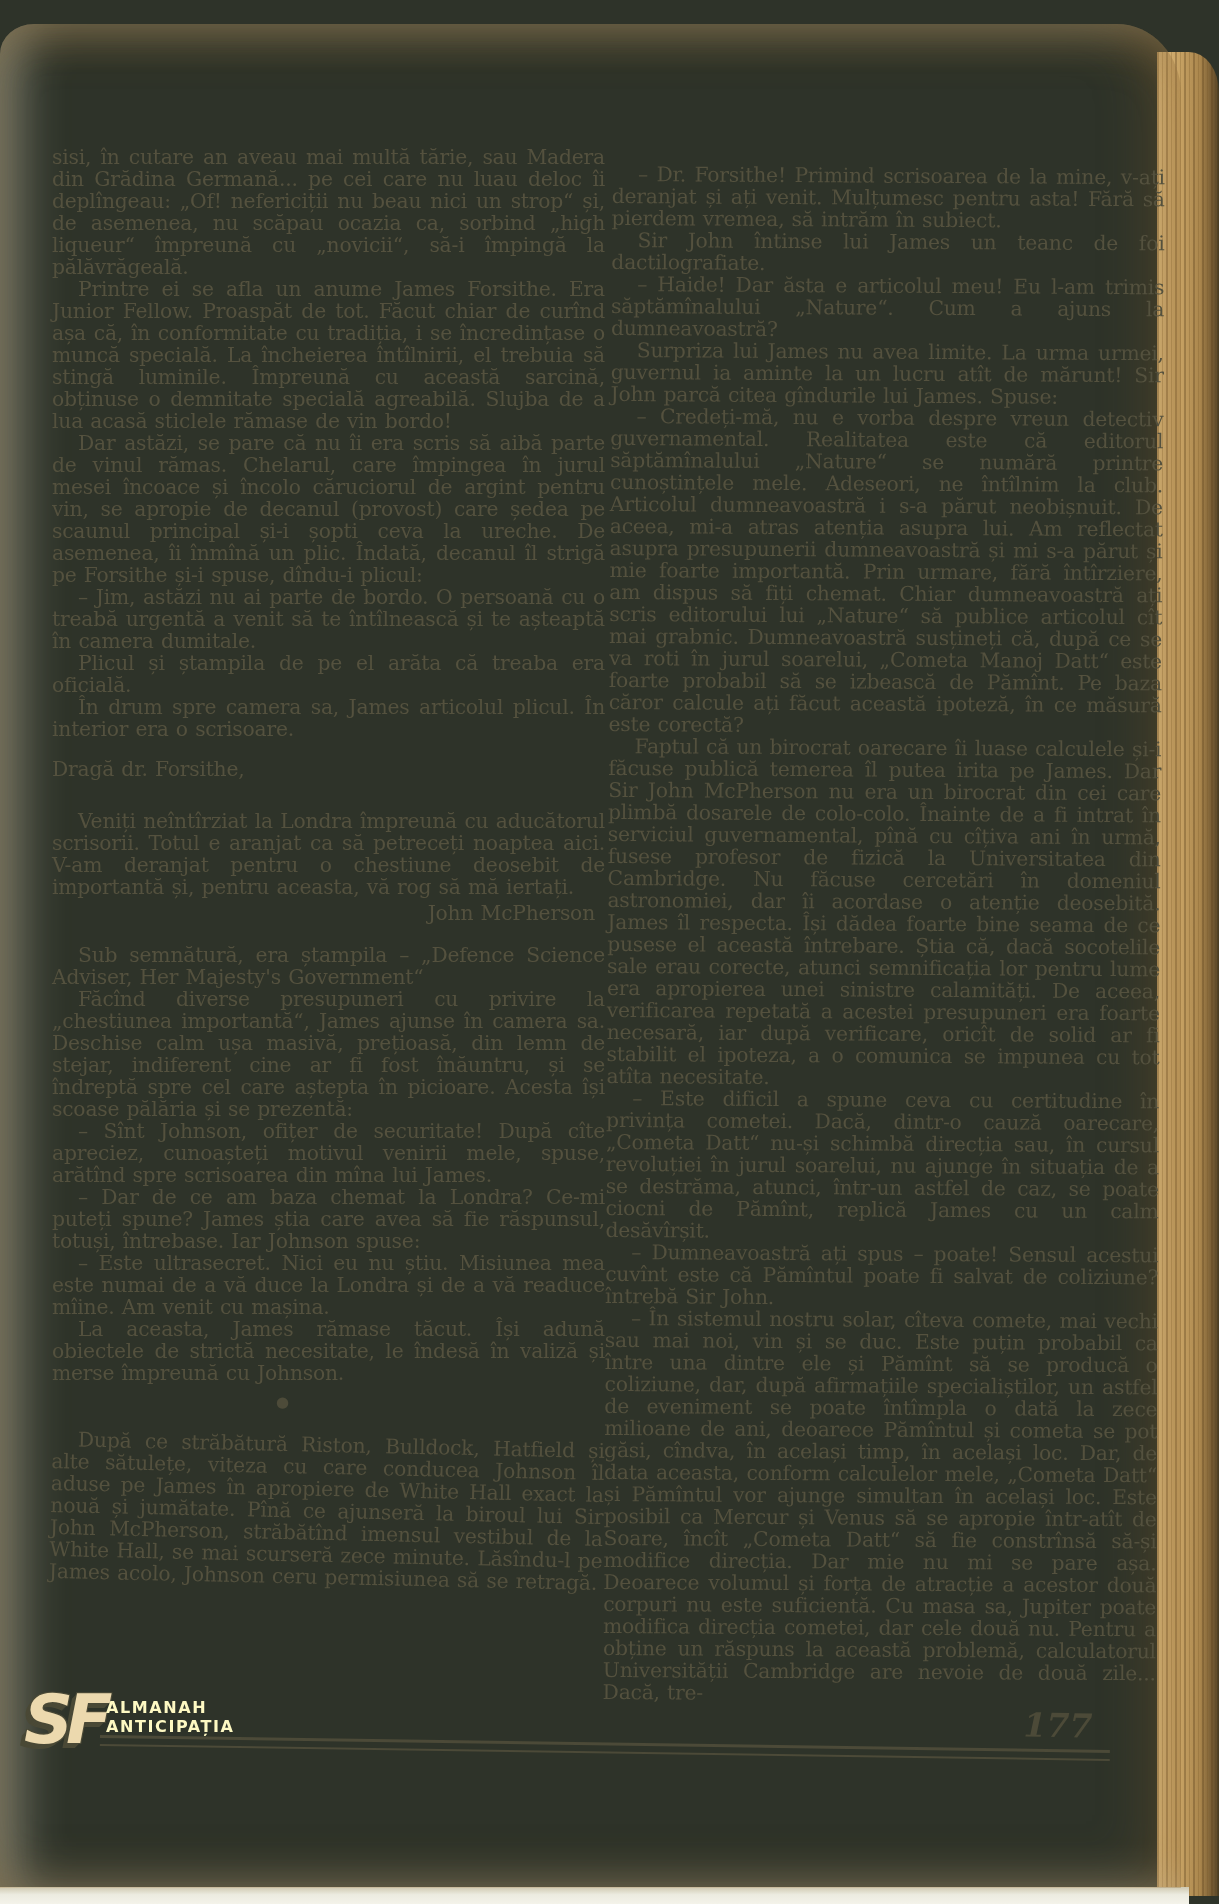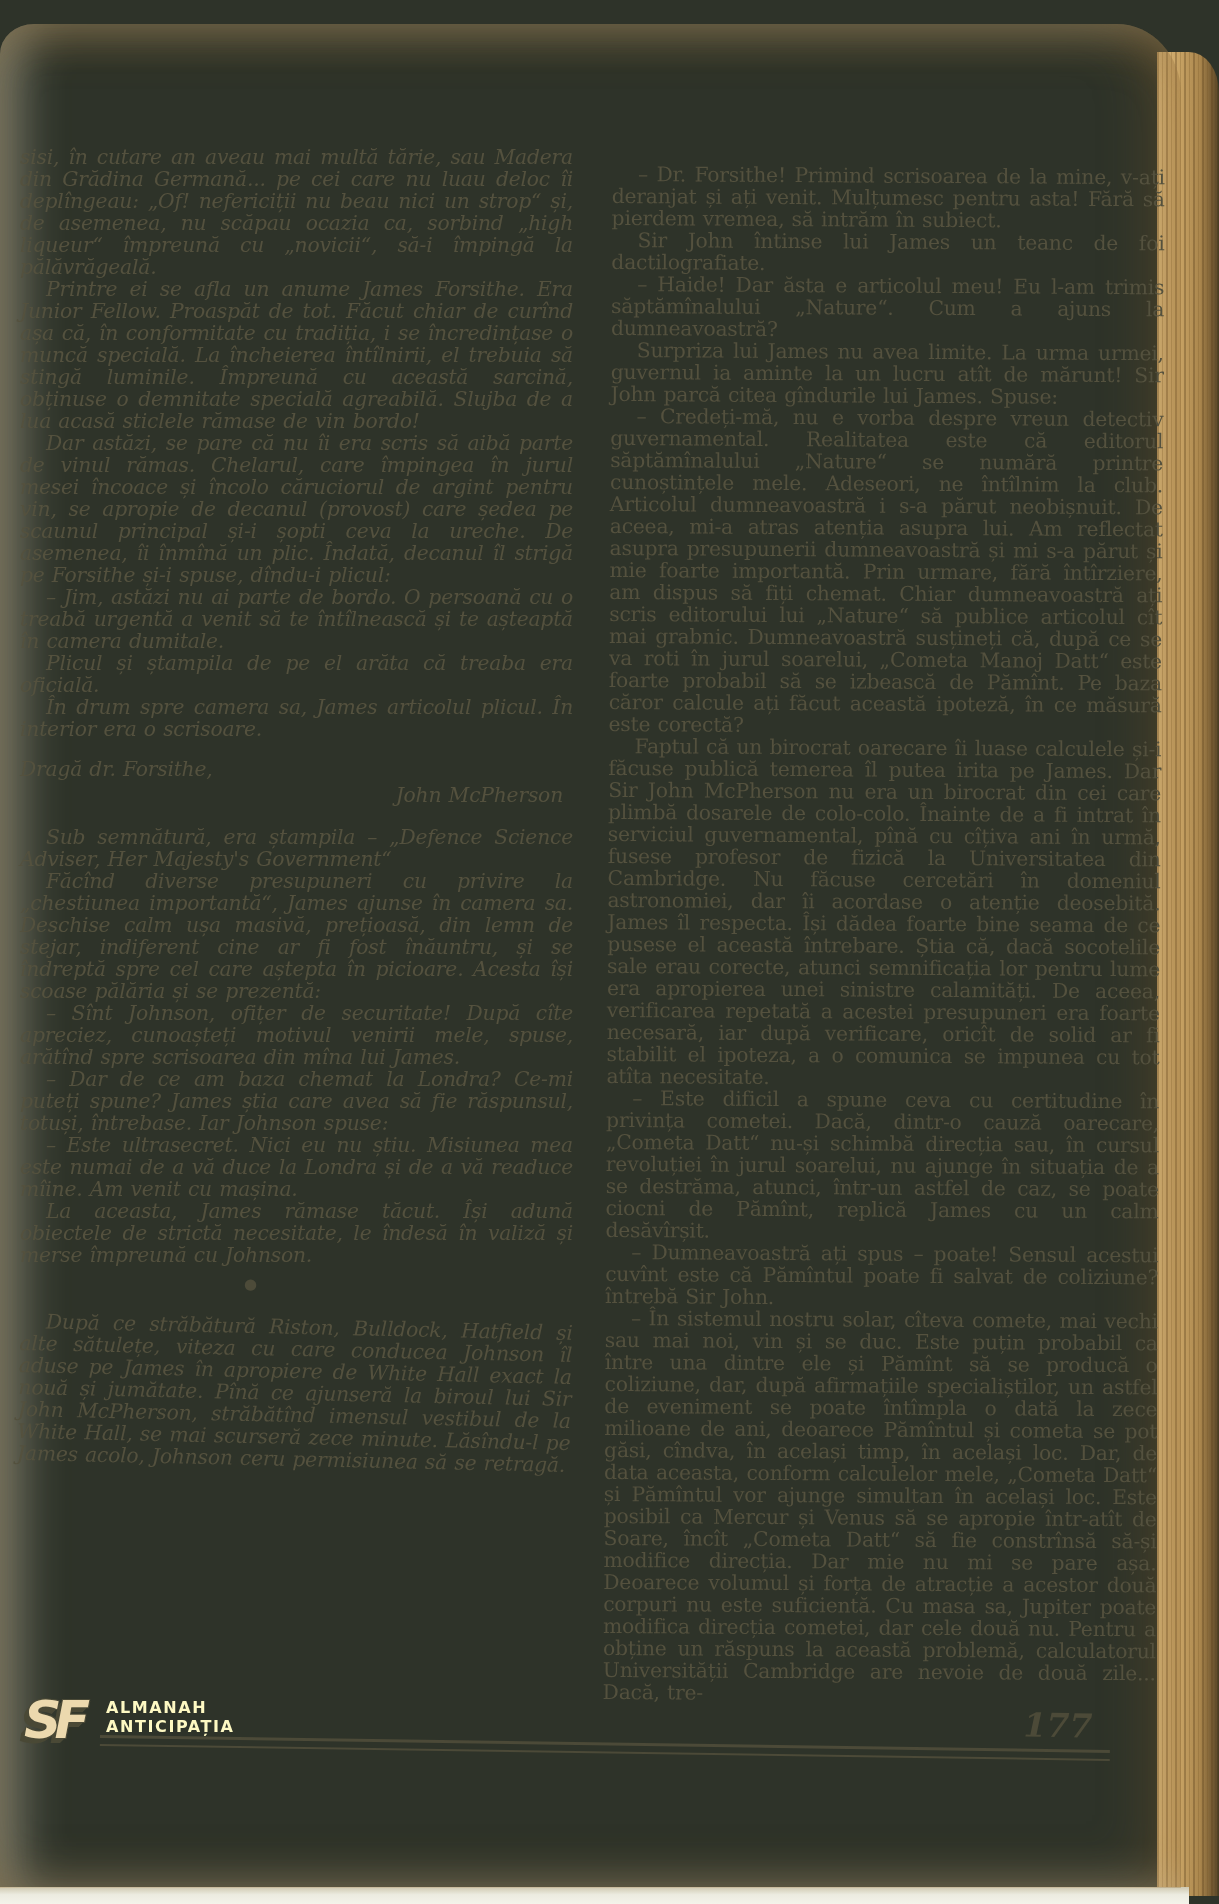--- a/index.html
+++ b/index.html
@@ -22,35 +22,35 @@
     background:
       radial-gradient(ellipse at 16% 10%, rgba(250,236,200,.85), rgba(250,236,200,0) 55%),
       linear-gradient(102deg,#efdcb3 0%,#ecd7aa 45%,#e8d09e 75%,#e2c audit890 100%),
       #ead5a8;
     box-shadow: inset -28px -6px 55px rgba(140,100,45,.30),
                 inset 0 26px 40px rgba(150,110,50,.20),
                 inset 22px 0 45px rgba(255,248,225,.35);}
   .col{position:absolute;width:553px;color:#54513e;
        font-size:20.3px;line-height:22px;letter-spacing:-.2px;word-spacing:1px;
        text-align:justify;}
-  .col-left{left:20px;top:122px;font-style:italic;}
+  .col-left{left:52px;top:122px;}
   .col-right{left:612px;top:139px;transform:rotate(.35deg);transform-origin:top left;}
   .col p{margin:0;text-indent:26px;}
   .col p.p-cont{text-indent:0;}
   .col p.p-salute{text-indent:0;margin-top:18px;}
   .col p.p-letter{margin-top:30px;}
   .col p.p-sign{text-align:right;text-indent:0;margin-top:4px;padding-right:10px;}
   .col p.p-stamp{margin-top:20px;}
   .col p.p-bullet{text-indent:0;text-align:left;padding-left:224px;margin:8px 0 24px;
                   font-size:15px;line-height:20px;color:#4d4b39;}
   .col p.p-tilt{margin-top:28px;transform:rotate(1.25deg);transform-origin:top right;}
   
   .sf-logo{position:absolute;left:24px;top:1692px;width:80px;height:62px;
     font-family:"DejaVu Sans","Liberation Sans",sans-serif;font-weight:bold;
-    font-size:52px;line-height:56px;letter-spacing:-7px;font-style:italic;
+    font-size:68px;line-height:56px;letter-spacing:-7px;font-style:italic;
     color:#ecd9ae;
     text-shadow:
       -1px -1px 0 #4a4936, 1px -1px 0 #4a4936, -1px 1px 0 #4a4936, 1px 1px 0 #4a4936,
       -2px 2px 0 #4a4936, -3px 3px 0 #4a4936, -4px 4px 0 #4a4936, -5px 5px 0 #4a4936;}
   .imprint{position:absolute;left:106px;top:1698px;
     font-family:"DejaVu Sans","Liberation Sans",sans-serif;font-weight:bold;
     font-size:16px;line-height:19px;letter-spacing:1.6px;color:#fef9c3;}
   .footer-rule{position:absolute;left:100px;top:1735px;width:1010px;height:6px;
     border-top:3.5px solid #4c4a38;border-bottom:2.5px solid #4c4a38;
     transform:rotate(.85deg);transform-origin:left top;}
@@ -67,20 +67,21 @@
 
   <div class="page">
     <div class="col col-left">
         <p class="p-cont">sisi, în cutare an aveau mai multă tărie, sau Madera din Grădina Germană... pe cei care nu luau deloc îi deplîngeau: „Of! nefericiții nu beau nici un strop“ și, de asemenea, nu scăpau ocazia ca, sorbind „high liqueur“ împreună cu „novicii“, să-i împingă la pălăvrăgeală.</p>
         <p class="p-indent">Printre ei se afla un anume James Forsithe. Era Junior Fellow. Proaspăt de tot. Făcut chiar de curînd așa că, în conformitate cu tradiția, i se încredințase o muncă specială. La încheierea întîlnirii, el trebuia să stingă luminile. Împreună cu această sarcină, obținuse o demnitate specială agreabilă. Slujba de a lua acasă sticlele rămase de vin bordo!</p>
         <p class="p-indent">Dar astăzi, se pare că nu îi era scris să aibă parte de vinul rămas. Chelarul, care împingea în jurul mesei încoace și încolo căruciorul de argint pentru vin, se apropie de decanul (provost) care ședea pe scaunul principal și-i șopti ceva la ureche. De asemenea, îi înmînă un plic. Îndată, decanul îl strigă pe Forsithe și-i spuse, dîndu-i plicul:</p>
         <p class="p-indent">– Jim, astăzi nu ai parte de bordo. O persoană cu o treabă urgentă a venit să te întîlnească și te așteaptă în camera dumitale.</p>
         <p class="p-indent">Plicul și ștampila de pe el arăta că treaba era oficială.</p>
         <p class="p-indent">În drum spre camera sa, James articolul plicul. În interior era o scrisoare.</p>
         <p class="p-salute">Dragă dr. Forsithe,</p>
+        <p class="p-letter">Veniți neîntîrziat la Londra împreună cu aducătorul scrisorii. Totul e aranjat ca să petreceți noaptea aici. V-am deranjat pentru o chestiune deosebit de importantă și, pentru aceasta, vă rog să mă iertați.</p>
         <p class="p-sign">John McPherson</p>
         <p class="p-stamp">Sub semnătură, era ștampila – „Defence Science Adviser, Her Majesty's Government“</p>
         <p class="p-indent">Făcînd diverse presupuneri cu privire la „chestiunea importantă“, James ajunse în camera sa. Deschise calm ușa masivă, prețioasă, din lemn de stejar, indiferent cine ar fi fost înăuntru, și se îndreptă spre cel care aștepta în picioare. Acesta își scoase pălăria și se prezentă:</p>
         <p class="p-indent">– Sînt Johnson, ofițer de securitate! După cîte apreciez, cunoașteți motivul venirii mele, spuse, arătînd spre scrisoarea din mîna lui James.</p>
         <p class="p-indent">– Dar de ce am baza chemat la Londra? Ce-mi puteți spune? James știa care avea să fie răspunsul, totuși, întrebase. Iar Johnson spuse:</p>
         <p class="p-indent">– Este ultrasecret. Nici eu nu știu. Misiunea mea este numai de a vă duce la Londra și de a vă readuce mîine. Am venit cu mașina.</p>
         <p class="p-indent">La aceasta, James rămase tăcut. Își adună obiectele de strictă necesitate, le îndesă în valiză și merse împreună cu Johnson.</p>
         <p class="p-bullet">●</p>
         <p class="p-tilt">După ce străbătură Riston, Bulldock, Hatfield și alte sătulețe, viteza cu care conducea Johnson îl aduse pe James în apropiere de White Hall exact la nouă și jumătate. Pînă ce ajunseră la biroul lui Sir John McPherson, străbătînd imensul vestibul de la White Hall, se mai scurseră zece minute. Lăsîndu-l pe James acolo, Johnson ceru permisiunea să se retragă.</p>
       </div>

